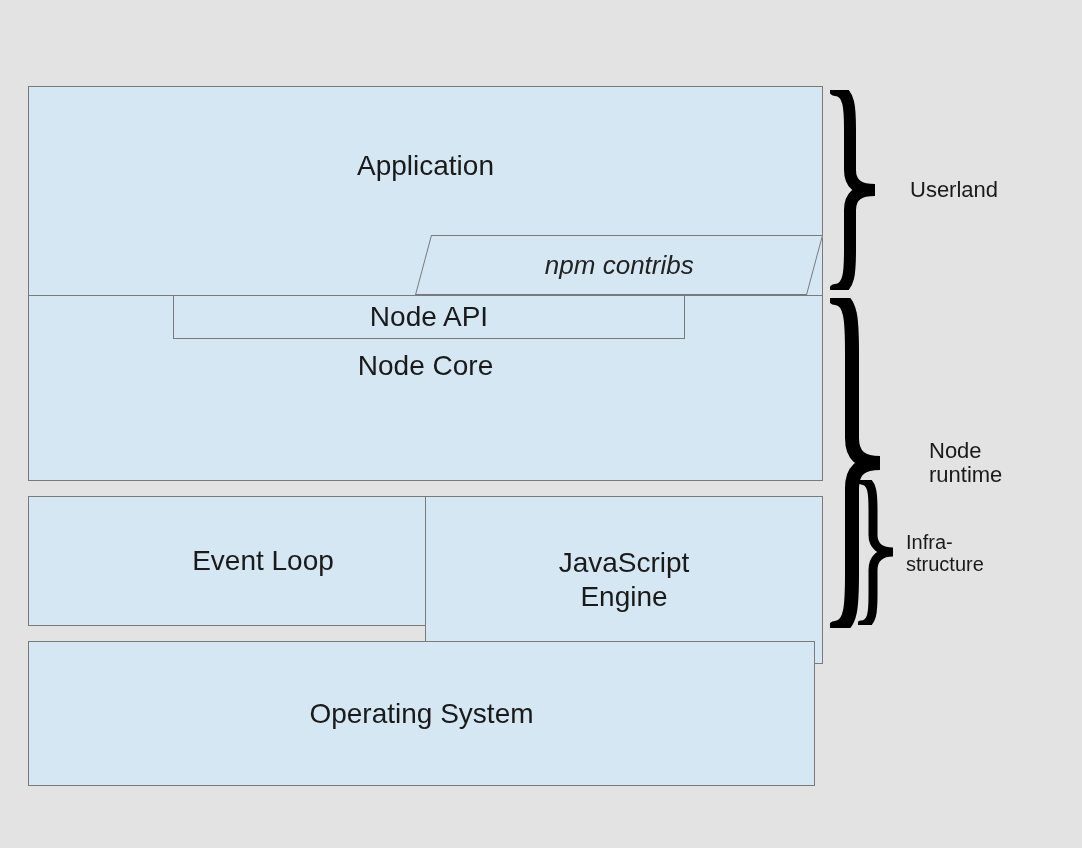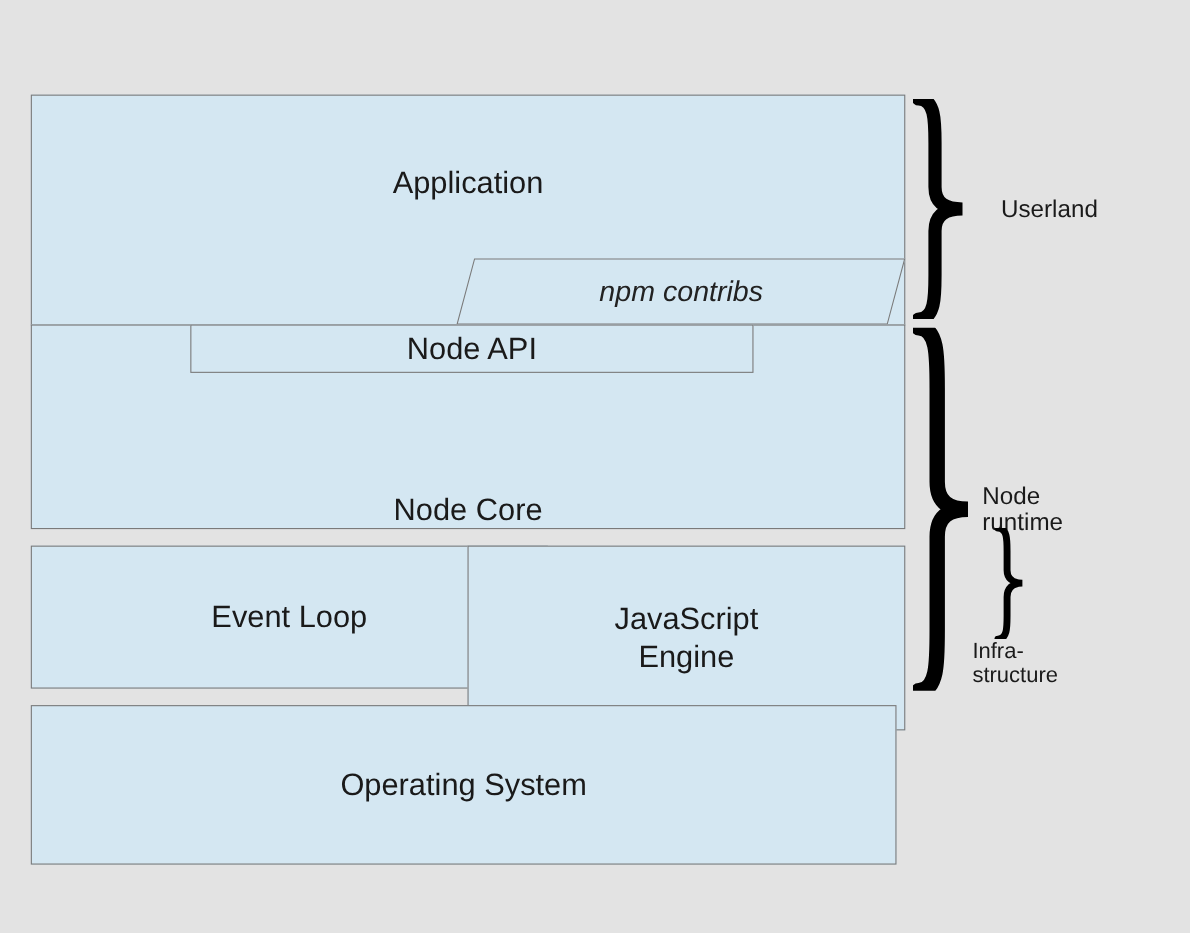--- a/index.html
+++ b/index.html
@@ -46,21 +46,21 @@
     align-items: center;
     justify-content: center;
     transform: skewX(-15deg);
     background: #d4e7f2;
   }
   .npm span { transform: skewX(15deg); }
   .node-core {
     left: 0; top: 209px;
     width: 795px; height: 186px;
     padding-top: 54px;
-    align-items: flex-end;
+    align-items: flex-start;
   }
   .node-api {
     left: 145px; top: 209px;
     width: 512px; height: 44px;
     z-index: 2;
   }
   .event-loop {
     left: 0; top: 410px;
     width: 470px; height: 130px;
   }
@@ -87,22 +87,22 @@
     align-items: center;
   }
   .brace-label {
     font-size: 22px;
     color: #1a1a1a;
     margin-left: 8px;
     line-height: 1.1;
     white-space: pre-line;
   }
   .brace-group.userland { top: 10px; height: 200px; gap: 22px; }
-  .brace-group.runtime  { top: 218px; height: 330px; }
-  .brace-group.infra    { top: 400px; height: 145px; left: 46px; flex-direction: column; }
+  .brace-group.runtime  { top: 218px; height: 330px; gap: 36px; }
+  .brace-group.infra    { top: 400px; height: 145px; left: 28px; }
   svg { display: block; }
 </style>
 </head>
 <body>
 
 <div class="container">
 
   <div class="layer application">
     <span>Application</span>
   </div>

